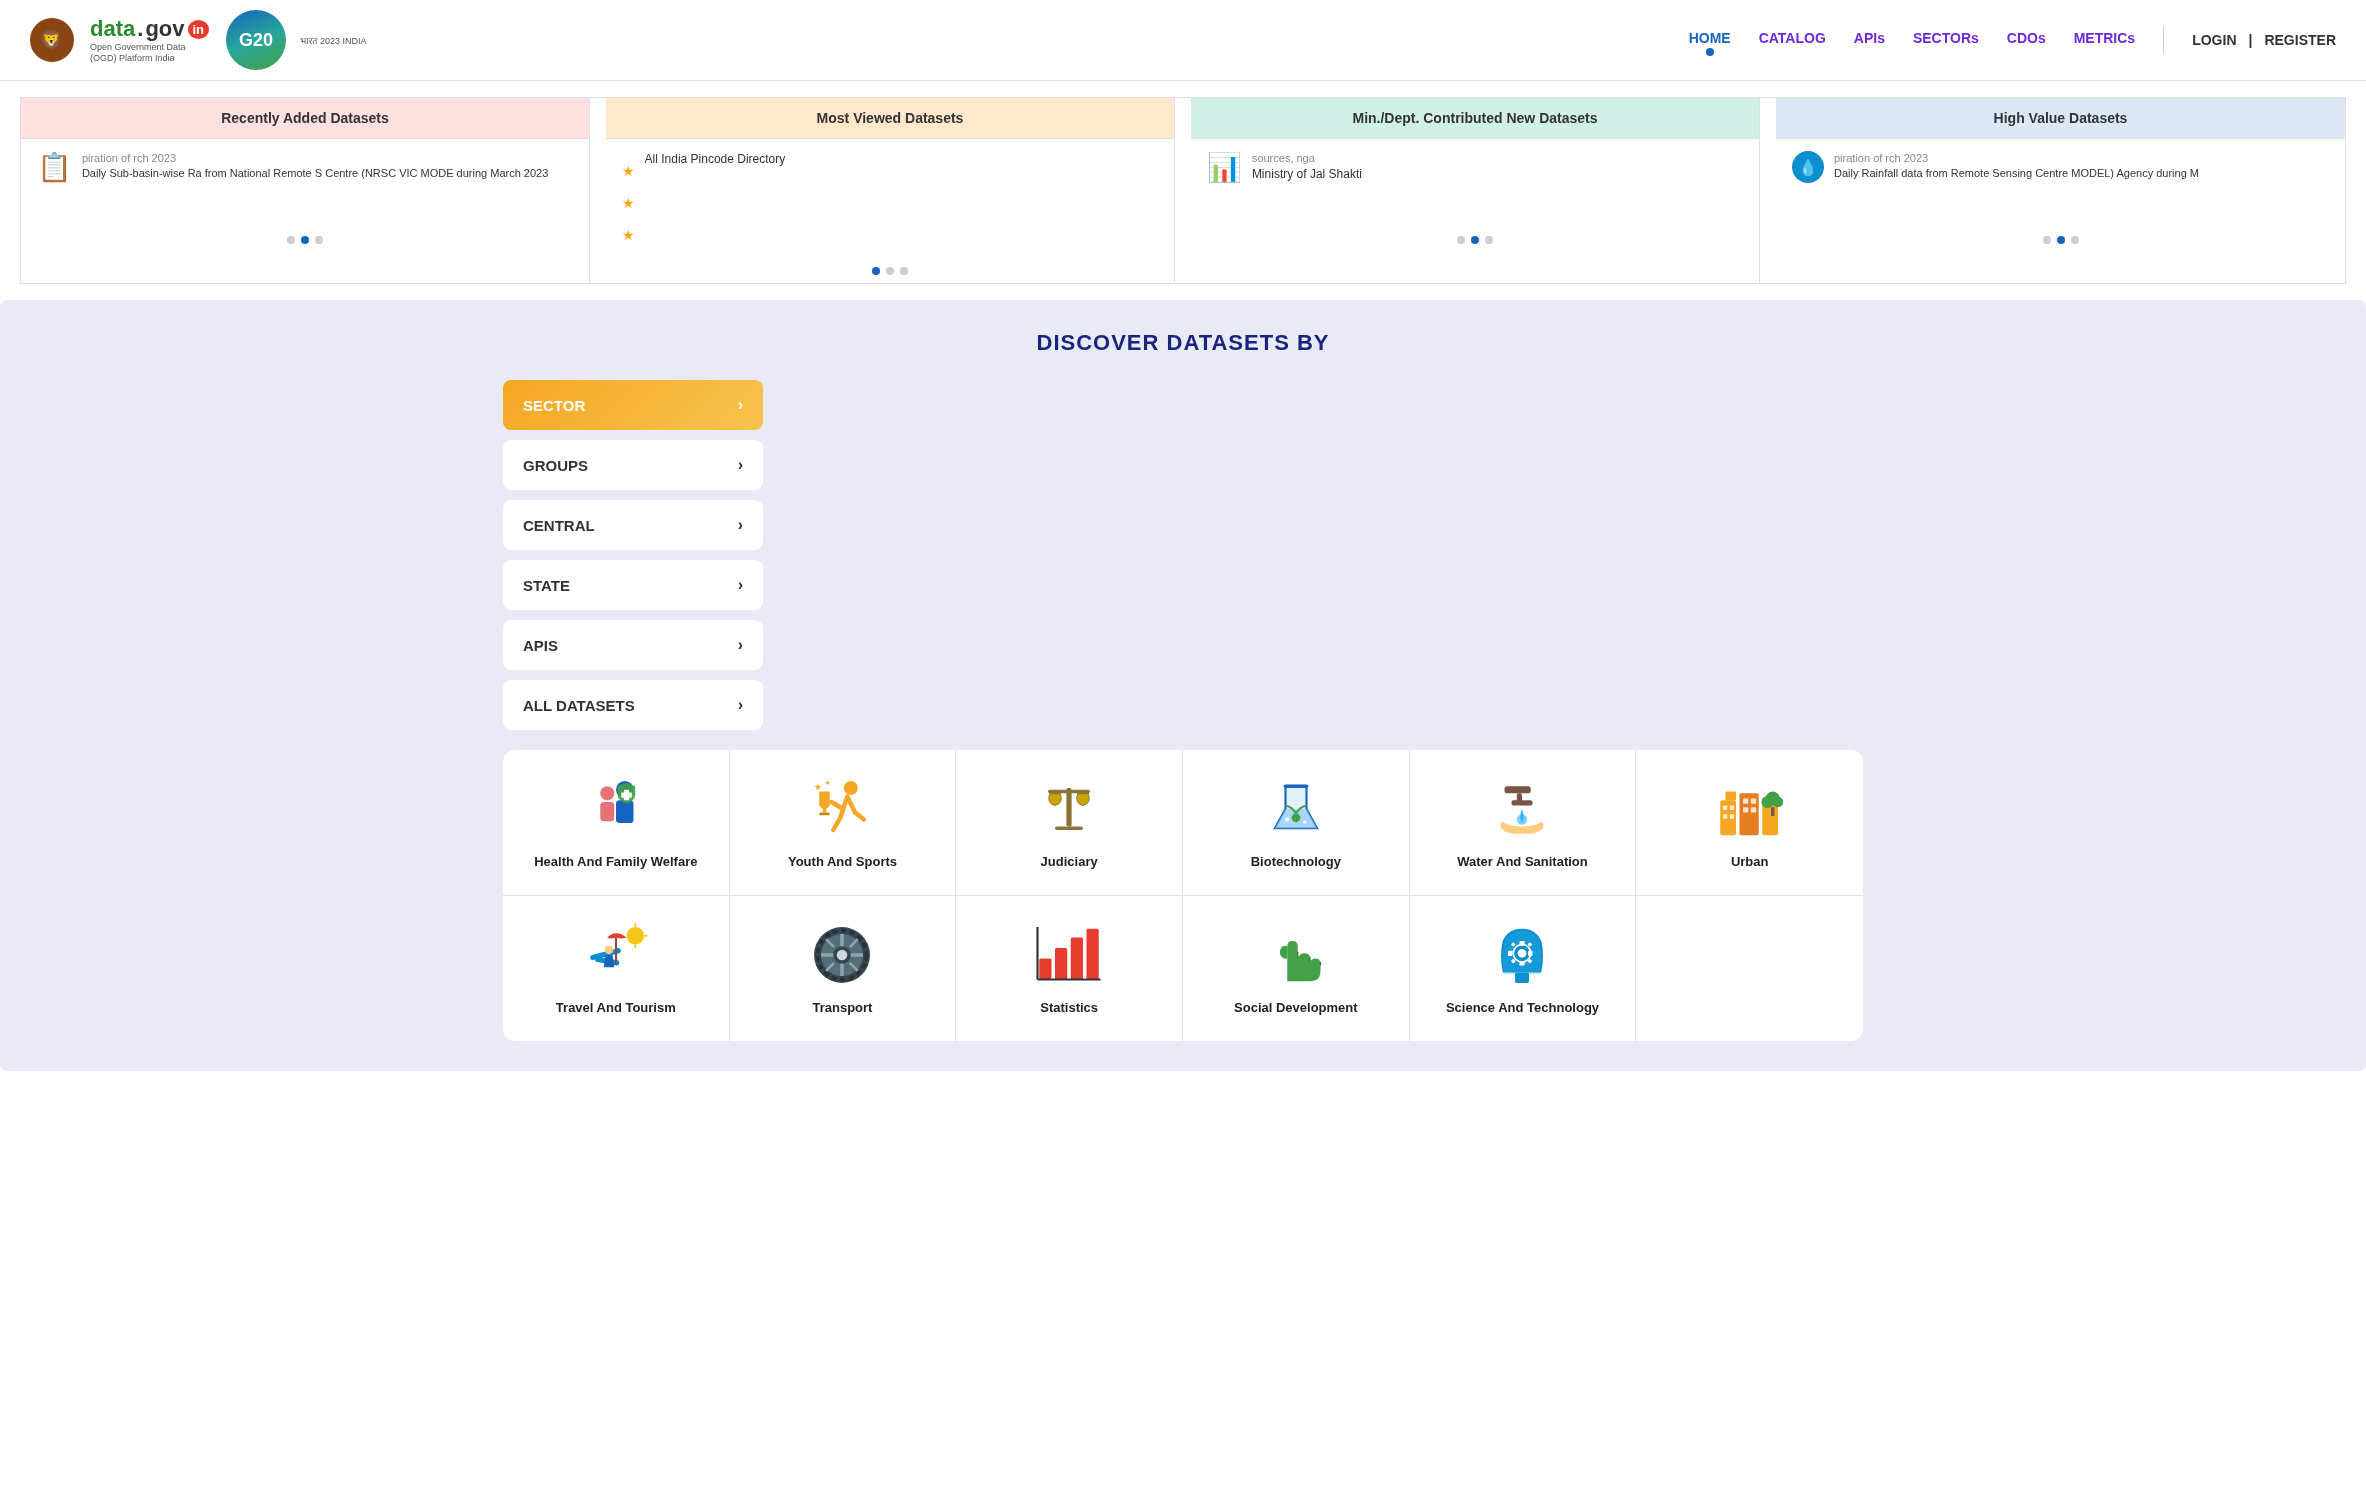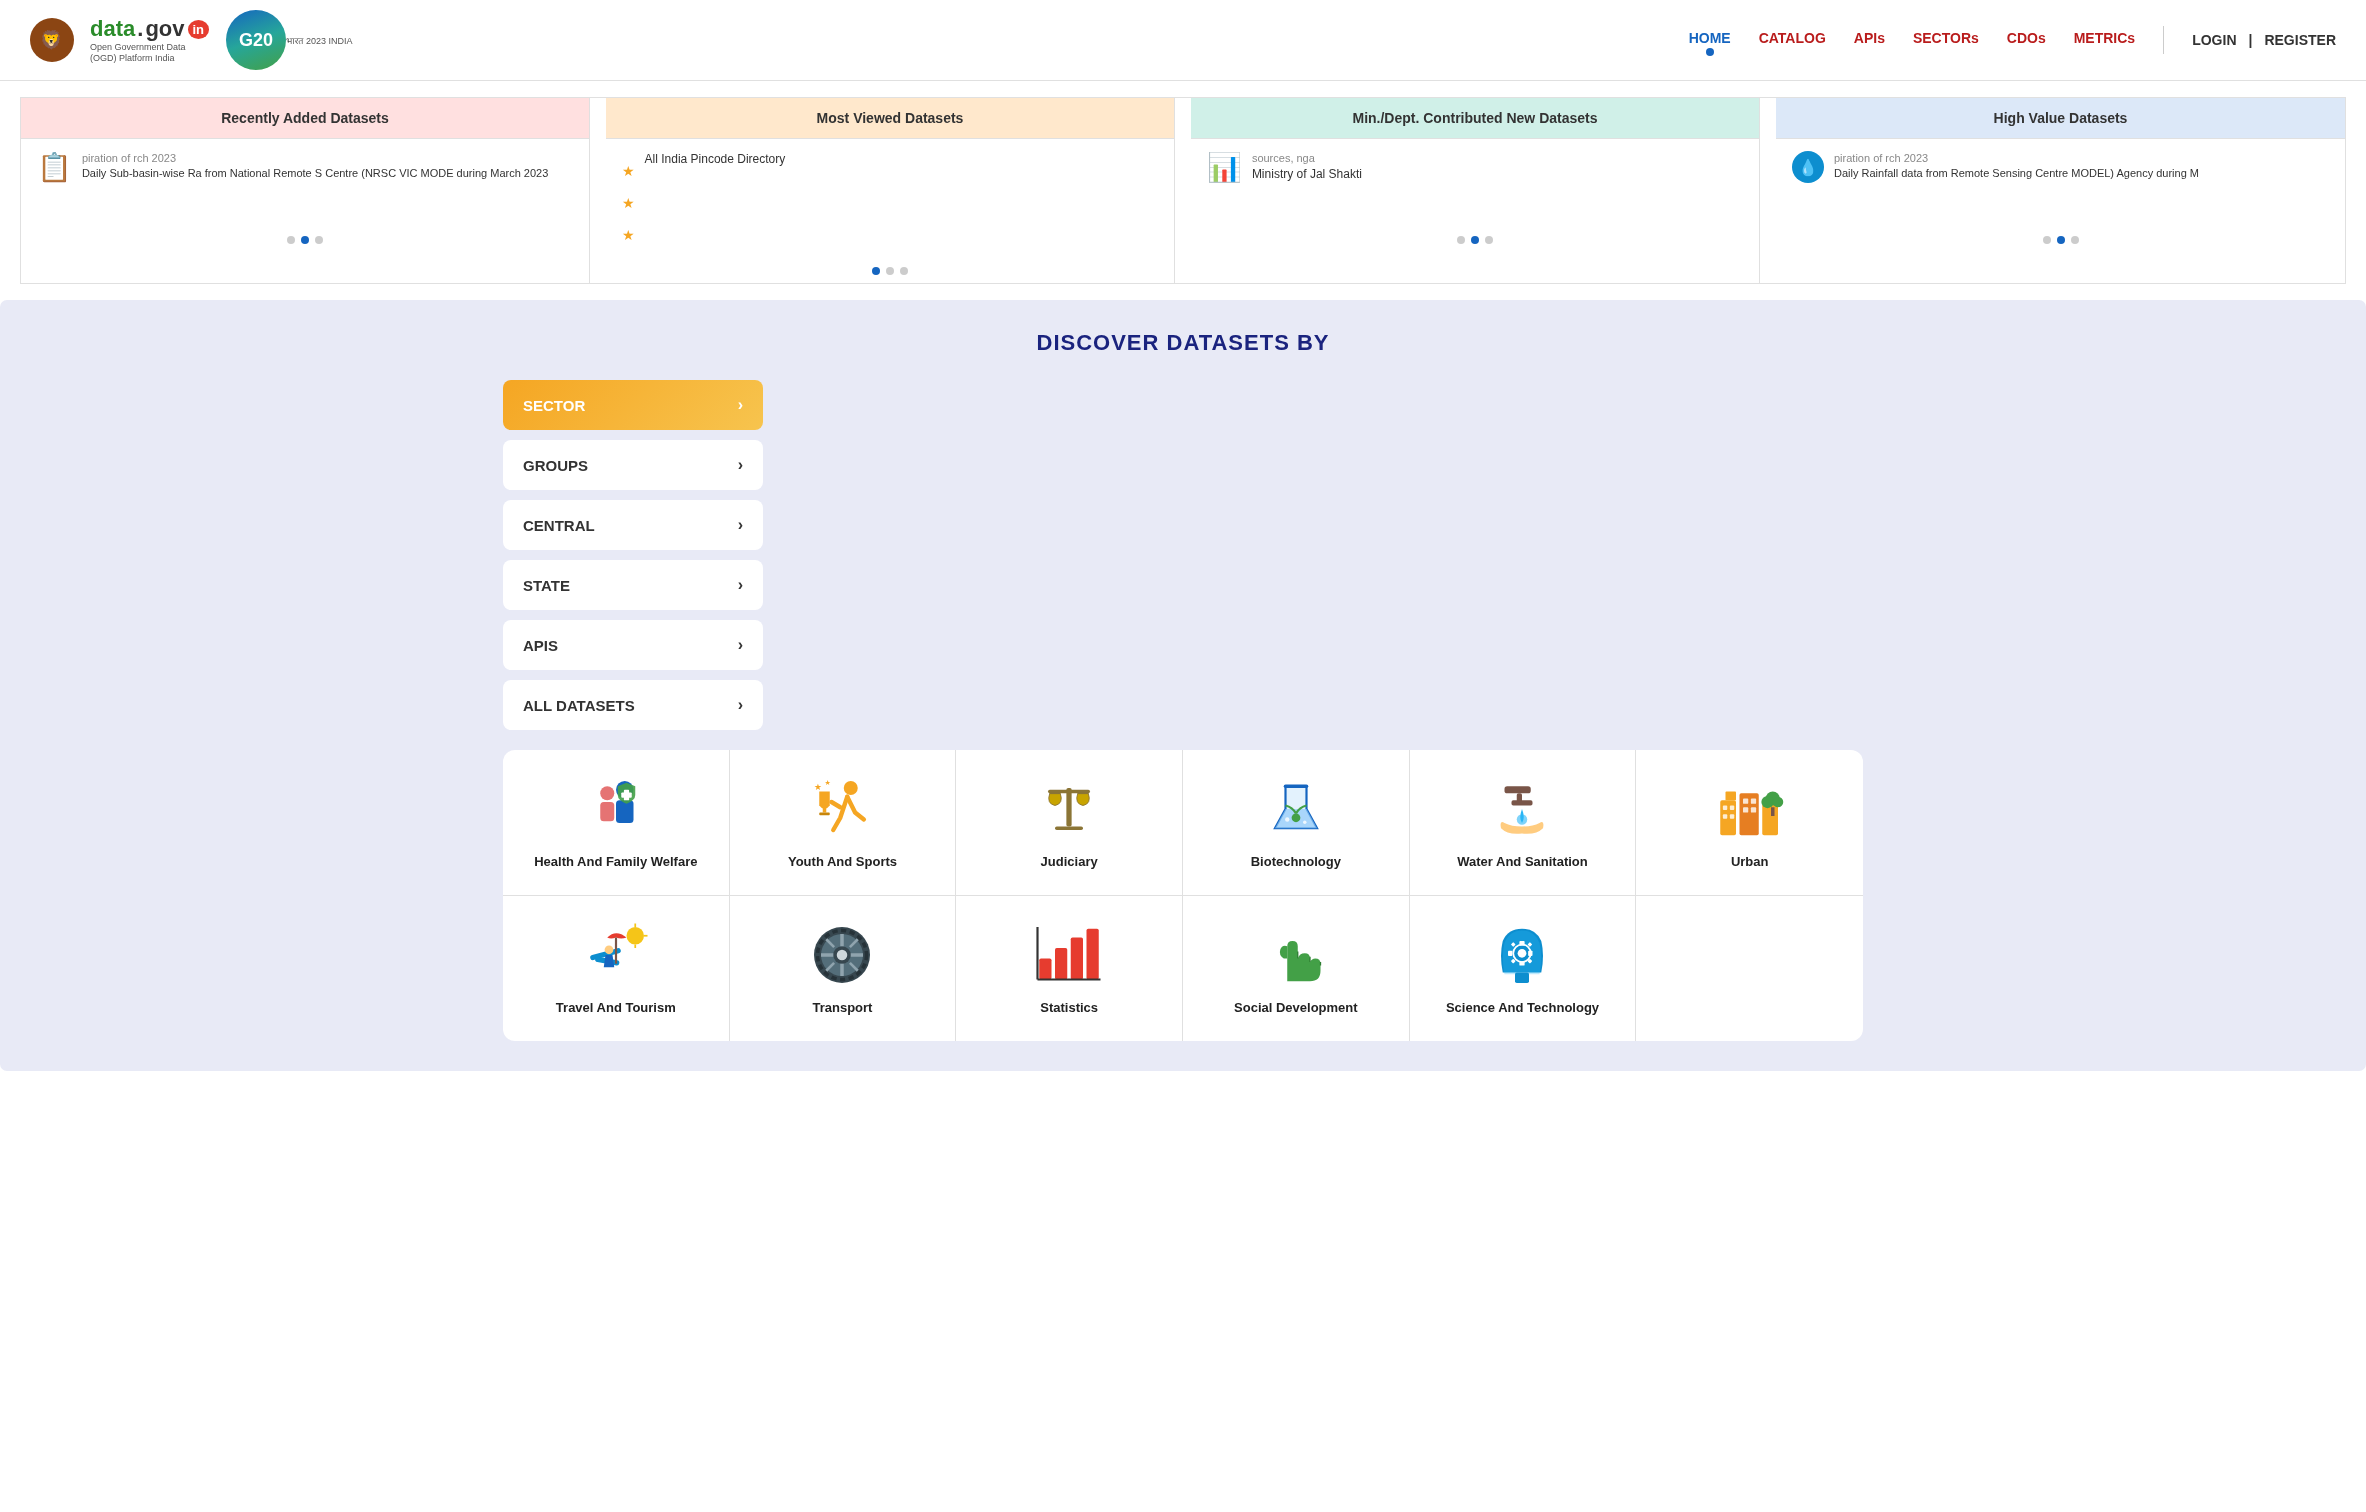--- a/index.html
+++ b/index.html
@@ -26,38 +26,38 @@
     }
     .logo-sub {
       font-size: 9px;
       color: #555;
       max-width: 120px;
       line-height: 1.2;
     }
     .g20-logo {
       display: flex;
       align-items: center;
-      gap: 0;
+      gap: 14px;
     }
 
     
     .nav {
       display: flex;
       align-items: center;
       gap: 28px;
     }
     .nav-links {
       display: flex;
       align-items: center;
       gap: 28px;
     }
     .nav-item {
       font-size: 14px;
       font-weight: 600;
-      color: #b91c1c;
+      color: #6d28d9;
       cursor: pointer;
       text-decoration: none;
       position: relative;
       padding-bottom: 4px;
     }
     .nav-item.active {
       color: #1565c0;
     }
     .nav-item.active::after {
       content: '';

